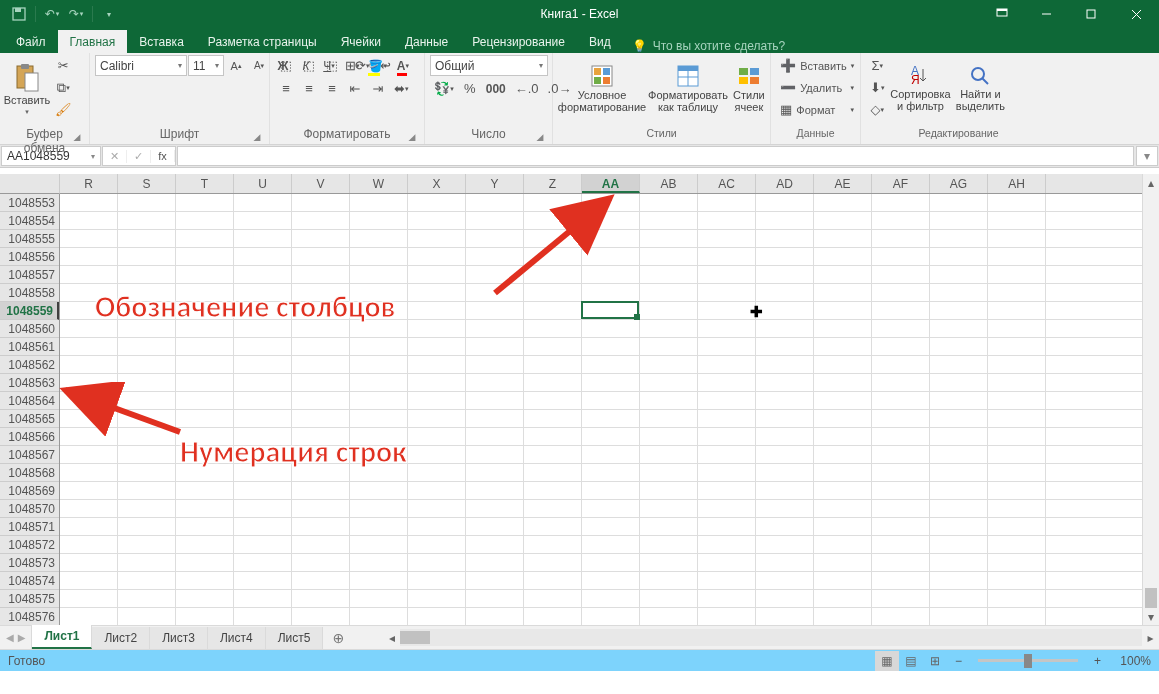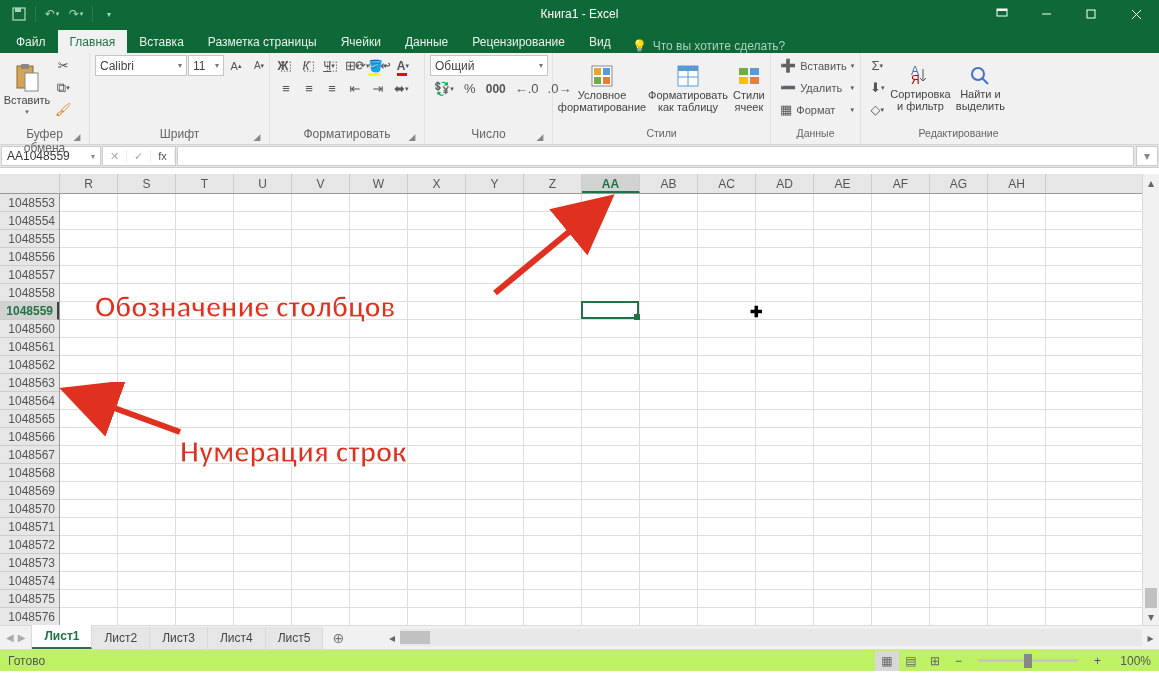--- a/index.html
+++ b/index.html
@@ -58,21 +58,21 @@
 .sheet-nav{display:flex;align-items:center;padding:0 6px;gap:4px;border-right:1px solid #dadada}
 .sn{color:#aaa;cursor:pointer;font-size:10px}
 .sheet-tabs{display:flex;align-items:flex-end}
 .stab{padding:4px 12px;font-size:12px;color:#444;border-right:1px solid #dadada;cursor:pointer;background:#e6e6e6}
 .stab.active{background:#fff;border-bottom:2px solid #217346;color:#217346;font-weight:bold}
 .newsheet{width:30px;display:flex;align-items:center;justify-content:center;color:#777;cursor:pointer;font-size:14px}
 .hscroll{flex:1;display:flex;align-items:center;margin-left:30px;position:relative;background:#f1f1f1}
 .hs-track{flex:1;height:17px;background:#e8e8e8;position:relative;margin:0 17px}
 .hs-btn{position:absolute;width:17px;height:17px;display:flex;align-items:center;justify-content:center;color:#666;cursor:pointer;top:3px}
 .hs-thumb{position:absolute;height:13px;background:#c1c1c1;top:2px;cursor:pointer}
-.statusbar{height:22px;background:#bef264;border-top:1px solid #dadada;display:flex;align-items:center;padding:0 8px;font-size:11.5px;color:#555}
+.statusbar{height:22px;background:#7dd3fc;border-top:1px solid #dadada;display:flex;align-items:center;padding:0 8px;font-size:11.5px;color:#555}
 .status-right{margin-left:auto;display:flex;align-items:center;gap:8px}
 .view-btns{display:flex}
 .vbtn{width:24px;height:20px;display:flex;align-items:center;justify-content:center;cursor:pointer;color:#666}
 .vbtn.active{background:#d8d8d8}
 .zoom-slider{width:100px;height:3px;background:#c5c5c5;position:relative;margin:0 8px}
 .zoom-thumb{position:absolute;width:8px;height:14px;background:#888;top:-5px;left:46px;cursor:pointer}
 .cursor-cross{position:absolute;font-size:15px;color:#000;font-weight:bold;pointer-events:none}
 svg{display:block}
 </style>
 </head>

